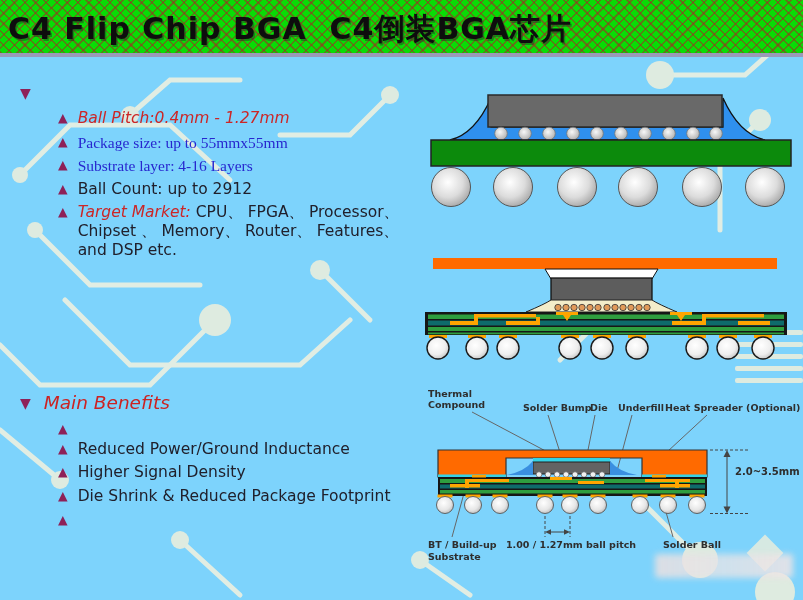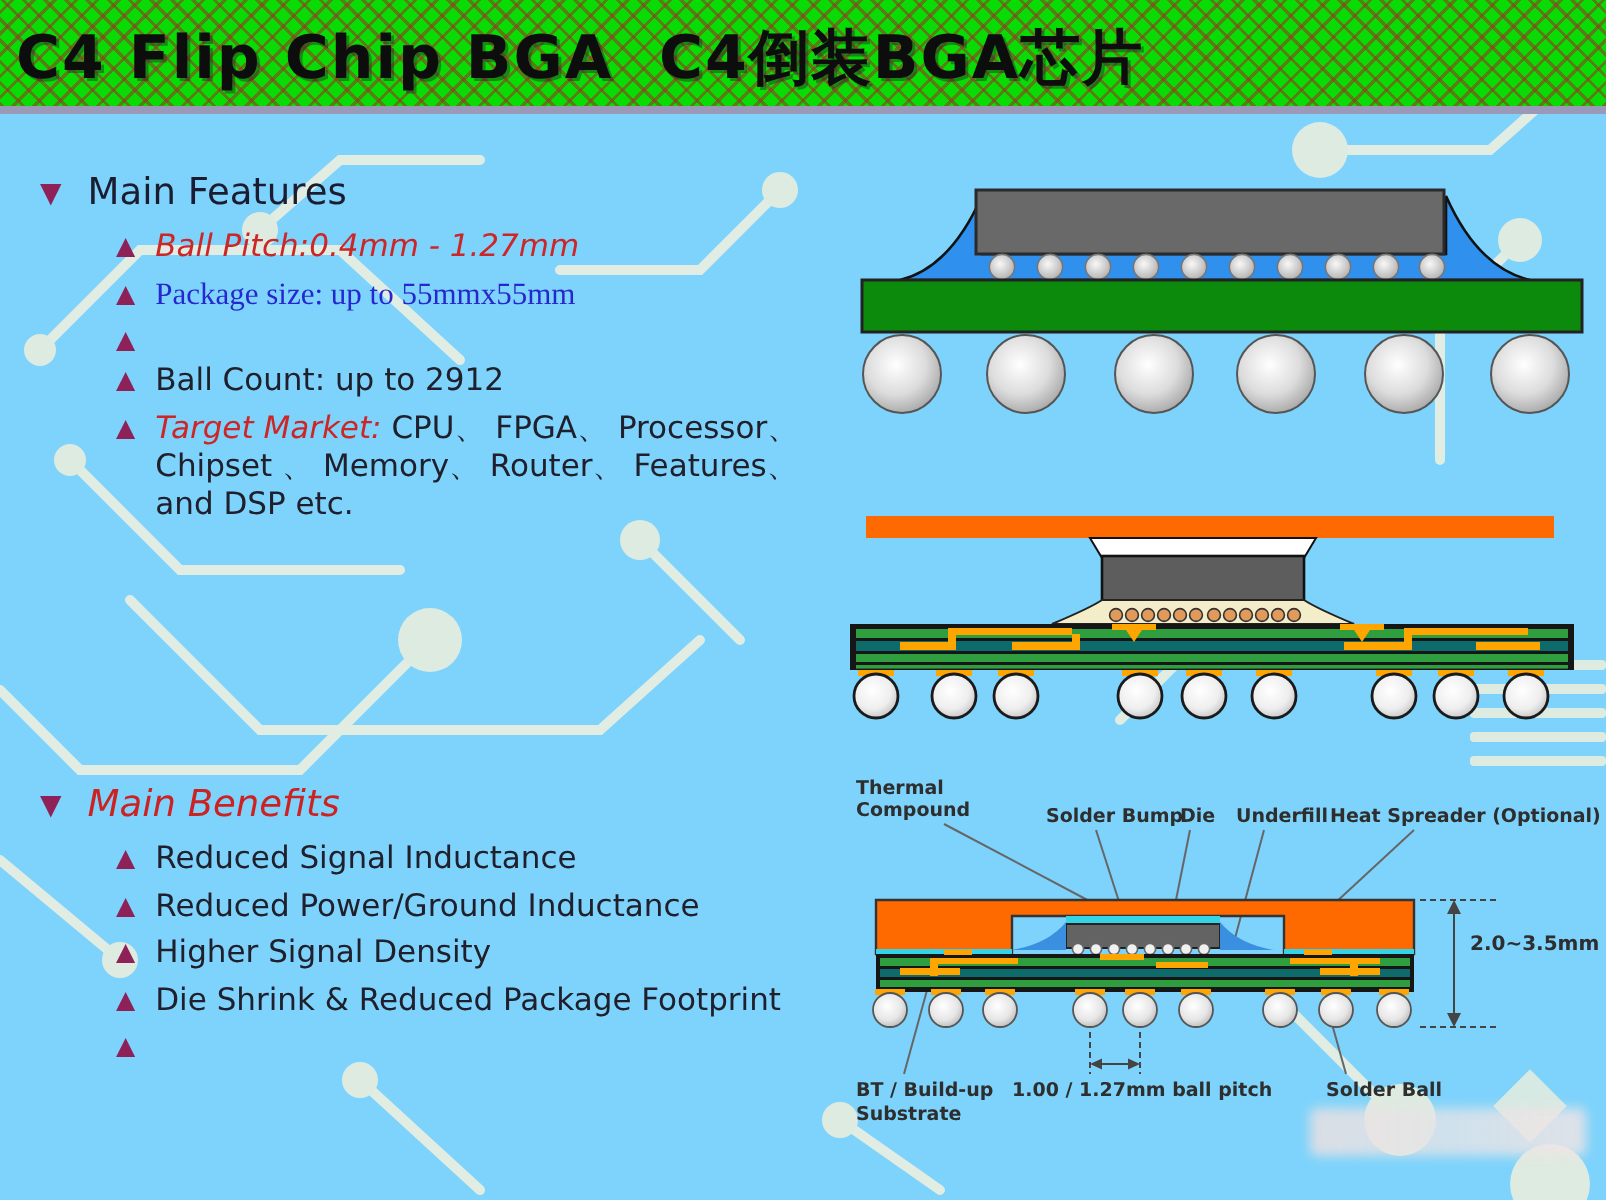--- a/index.html
+++ b/index.html
@@ -94,54 +94,53 @@
     </g>
   </svg>
 
   <div class="banner">
     <h1>C4 Flip Chip BGA  C4倒装BGA芯片</h1>
   </div>
 
   <div class="section features">
     <div class="sec-head">
       <span class="tri-down">▼</span>
-      <span class="sec-title">Main Features</span>
     </div>
     <ul class="bullets">
       <li>
         <span class="tri-up">▲</span>
         <span class="li-text c-red">Ball Pitch:0.4mm - 1.27mm</span>
       </li>
       <li>
         <span class="tri-up">▲</span>
         <span class="li-text c-blue">Package size: up to 55mmx55mm</span>
       </li>
       <li>
         <span class="tri-up">▲</span>
+        <span class="li-text c-blue">Substrate layer: 4-16 Layers</span>
       </li>
       <li>
         <span class="tri-up">▲</span>
         <span class="li-text">Ball Count: up to 2912</span>
       </li>
       <li>
         <span class="tri-up">▲</span>
         <span class="li-text"><span class="c-red">Target Market:</span><span> CPU、 FPGA、 Processor、 Chipset 、 Memory、 Router、  Features、 and DSP etc.</span></span>
       </li>
     </ul>
   </div>
 
   <div class="section benefits">
     <div class="sec-head">
       <span class="tri-down">▼</span>
       <span class="sec-title">Main Benefits</span>
     </div>
     <ul class="bullets">
       <li>
         <span class="tri-up">▲</span>
-        <span class="li-text">Reduced Signal Inductance</span>
       </li>
       <li>
         <span class="tri-up">▲</span>
         <span class="li-text">Reduced Power/Ground Inductance</span>
       </li>
       <li>
         <span class="tri-up">▲</span>
         <span class="li-text">Higher Signal Density</span>
       </li>
       <li>

